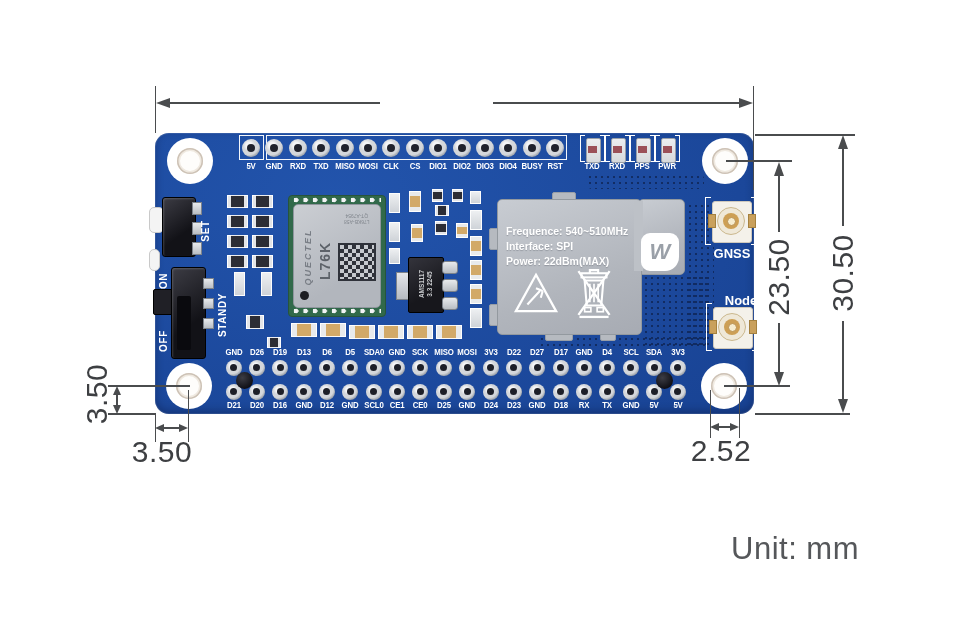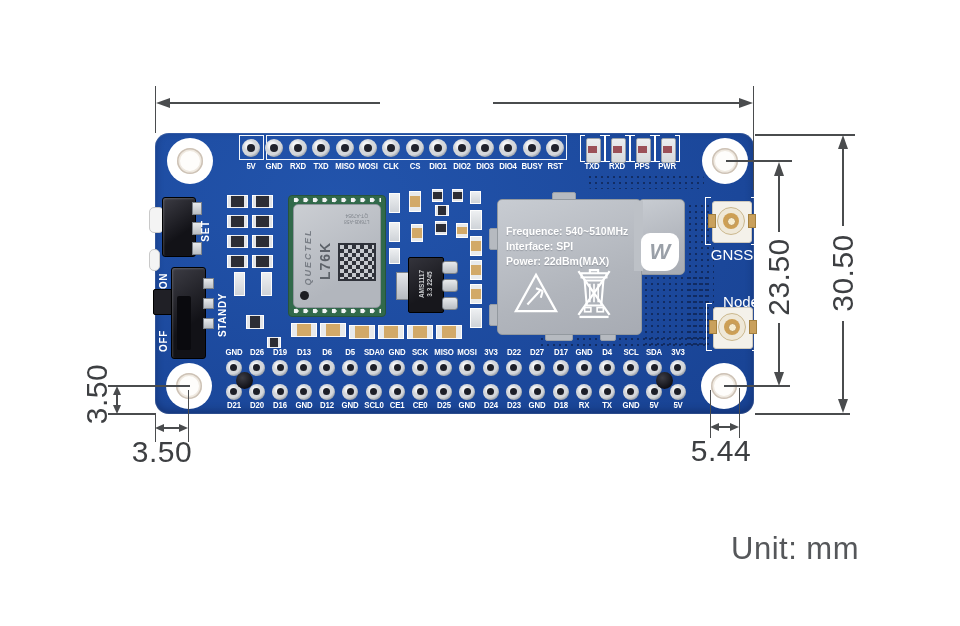--- a/index.html
+++ b/index.html
@@ -24,21 +24,21 @@
   .gpio-hole{position:absolute;width:16px;height:16px;border-radius:50%;
     background:radial-gradient(circle at 40% 36%, #f4f5f7 0 18%, #d4d7db 36% 56%, #8f959d 78%, #666c74 100%);}
   .gpio-hole::after{content:'';position:absolute;inset:4.5px;border-radius:50%;background:#1d1f28;}
   .black-dot{position:absolute;width:17px;height:17px;border-radius:50%;
     background:radial-gradient(circle at 38% 34%, #3c3c44, #0f0f15 72%);}
 
   .silk{position:absolute;color:#fff;font-size:8.5px;font-weight:700;white-space:nowrap;
     letter-spacing:-0.2px;transform:translateX(-50%) scaleX(.92);}
   .silk-rot{position:absolute;color:#fff;font-size:10px;font-weight:700;white-space:nowrap;
     letter-spacing:.6px;transform:translate(-50%,-50%) rotate(-90deg);}
-  .ant-label{position:absolute;color:#fff;font-size:15px;font-weight:400;transform:translateX(-50%);}
+  .ant-label{position:absolute;color:#fff;font-size:13px;font-weight:700;transform:translateX(-50%);}
 
   
   .pv{position:absolute;border:1.5px solid rgba(255,255,255,.92);box-sizing:border-box;}
   .pv-w{background:linear-gradient(180deg,#eef0f2,#cfd3d8);}
   .pv-t.h{background:linear-gradient(90deg,#e8eaec 0 20%,#d2a968 20% 80%,#e8eaec 80%);}
   .pv-t.v{background:linear-gradient(180deg,#e8eaec 0 20%,#d2a968 20% 80%,#e8eaec 80%);}
   .pv-k.h{background:linear-gradient(90deg,#e3e5e8 0 18%,#2c2d35 18% 82%,#e3e5e8 82%);}
   .pv-k.v{background:linear-gradient(180deg,#e3e5e8 0 18%,#2c2d35 18% 82%,#e3e5e8 82%);}
 
   .sw-body{position:absolute;background:linear-gradient(145deg,#3c3c44,#121217 62%);
@@ -429,17 +429,17 @@
   <div class="dl" style="left:163px;top:427.2px;width:17px;height:1.5px;"></div>
   <div class="arr a-l sm" style="left:155px;top:424px;"></div>
   <div class="arr a-r sm" style="left:179px;top:424px;"></div>
   <div class="dim-text" style="left:162px;top:452px;">3.50</div>
 
   <div class="dl" style="left:709.5px;top:390px;width:1.5px;height:48px;"></div>
   <div class="dl" style="left:738.5px;top:388px;width:1.5px;height:50px;"></div>
   <div class="dl" style="left:718px;top:426.2px;width:13px;height:1.5px;"></div>
   <div class="arr a-l sm" style="left:710px;top:423px;"></div>
   <div class="arr a-r sm" style="left:730px;top:423px;"></div>
-  <div class="dim-text" style="left:721px;top:451px;">5.44</div>
+  <div class="dim-text" style="left:721px;top:451px;">2.52</div>
 
   <div class="unit" style="left:795px;top:549px;">Unit: mm</div>
 
 </div>
 
 </body></html>

